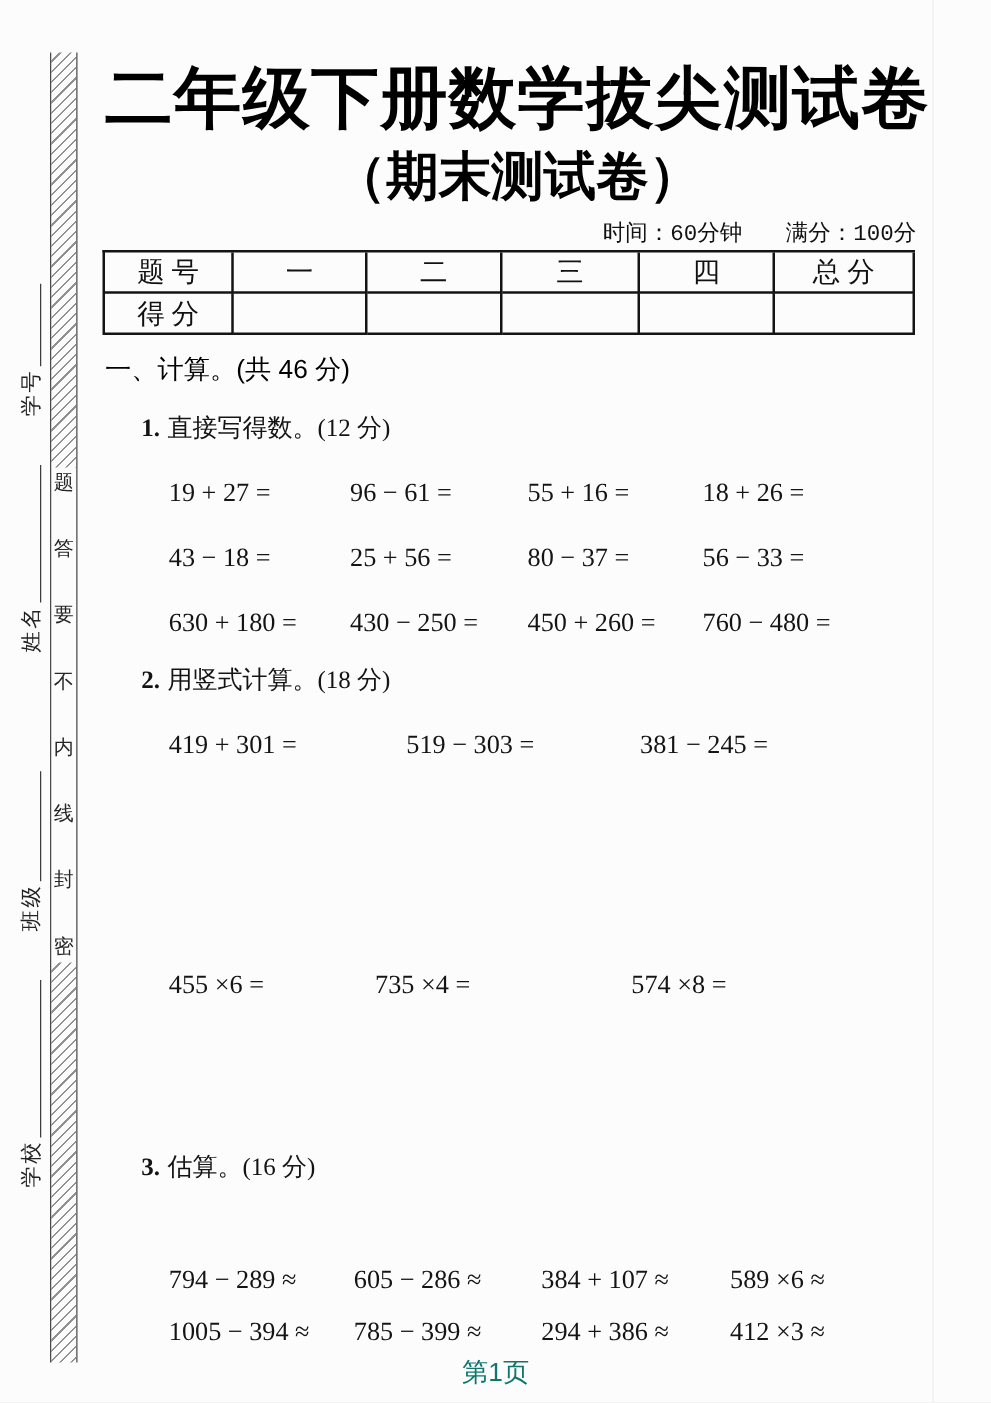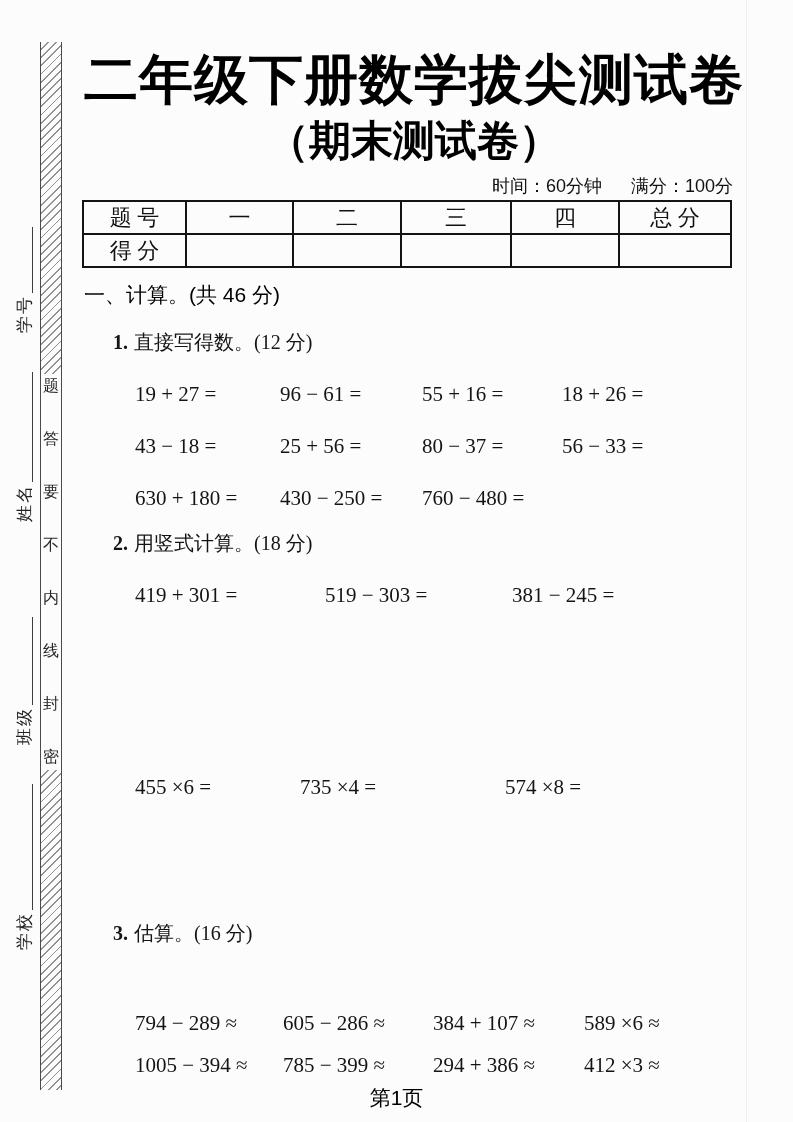--- a/index.html
+++ b/index.html
@@ -50,21 +50,21 @@
     font-size:54px; line-height:62px; letter-spacing:1px; color:#000;
     white-space:nowrap;
   }
   .subtitle {
     position:absolute; left:80px; top:116px; width:668px; text-align:center;
     font-family:"Liberation Sans", sans-serif; font-weight:bold;
     font-size:42px; line-height:50px; color:#000; white-space:nowrap;
   }
   .meta {
     position:absolute; top:174px; right:60px;
-    font-family:Liberation Sans, sans-serif; font-size:18px; color:#111;
+    font-family:Liberation Mono, monospace; font-size:18px; color:#111;
     white-space:nowrap;
     margin-left:36px;
   }
   .meta .part + .part { margin-left:24px; }
 
   
   .score-table {
     position:absolute; left:82px; top:200px;
     display:grid; grid-template-columns:103px 107px 108px 110px 108px 112px;
     grid-auto-rows:33px;
@@ -107,21 +107,21 @@
   .prow.v2 span:nth-child(1){ width:165px; }
   .prow.v2 span:nth-child(2){ width:205px; }
   .prow.v2 { top:774px; }
   .prow.e span:nth-child(1){ width:148px; }
   .prow.e span:nth-child(2){ width:150px; }
   .prow.e span:nth-child(3){ width:151px; }
   .prow.e1 { top:966px;margin-top:44px; } .prow.e2 { top:1012px;margin-top:40px; }
 
   .footer {
     position:absolute; left:0; top:1084px; width:100%; text-align:center;
-    font-family:"Liberation Sans", sans-serif; font-size:21px; color:#000000;
+    font-family:"Liberation Sans", sans-serif; font-size:21px; color:#0f766e;
   }
 
   .scan-edge {
     position:absolute; left:746px; top:0; width:1px; height:100%;
     background:rgba(0,0,0,.055);
   }
 </style>
 </head>
 <body>
 
@@ -194,20 +194,21 @@
   </div>
   <div class="prow s1 r2">
     <span>43 − 18 =</span>
     <span>25 + 56 =</span>
     <span>80 − 37 =</span>
     <span>56 − 33 =</span>
   </div>
   <div class="prow s1 r3">
     <span>630 + 180 =</span>
     <span>430 − 250 =</span>
+    <span>450 + 260 =</span>
     <span>760 − 480 =</span>
   </div>
 
   <div class="sub-heading h2">
     <span class="num">2.</span><span>用竖式计算。(18 分)</span>
   </div>
   <div class="prow v1">
     <span>419 + 301 =</span>
     <span>519 − 303 =</span>
     <span>381 − 245 =</span>

